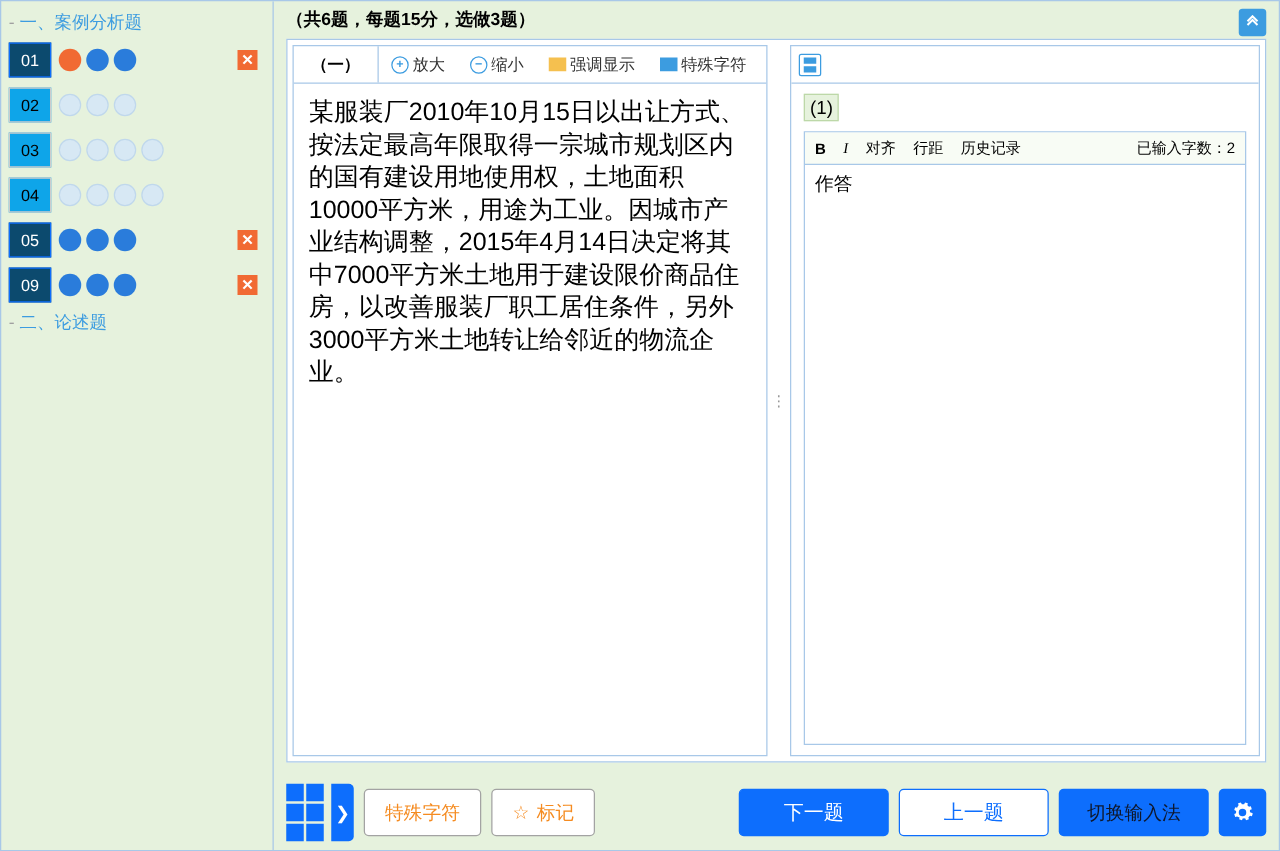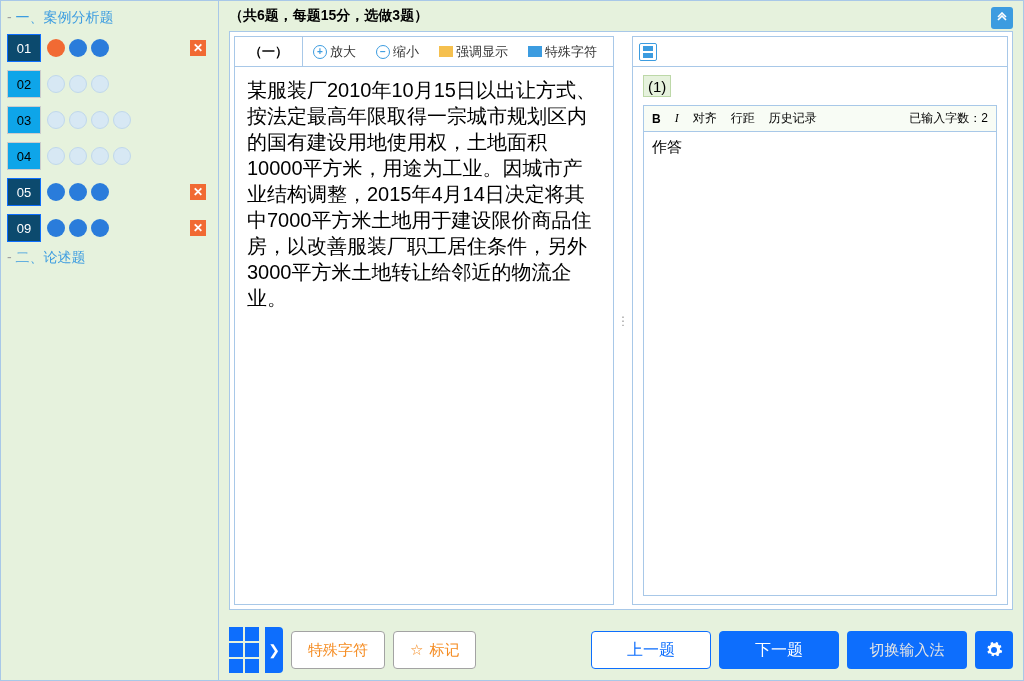--- a/index.html
+++ b/index.html
@@ -47,21 +47,21 @@
 .footer { height: 60px; display: flex; align-items: center; padding: 0 10px; gap: 8px; }
 .grid-ico { display: flex; gap: 2px; margin-right: -2px; }
 .gcol { display: flex; flex-direction: column; gap: 2px; }
 .gcell { width: 14px; height: 14px; background: #0d6efd; }
 .expand-arrow { width: 18px; height: 46px; background: #0d6efd; color: #fff; display: flex; align-items: center; justify-content: center; font-size: 14px; border-radius: 0 4px 4px 0; cursor:pointer; }
 .fbtn { height: 38px; padding: 0 16px; border: 1px solid #a3a3a3; background: #fff; color: #f58b20; border-radius: 4px; font-size: 15px; display: flex; align-items: center; gap: 6px; cursor:pointer; }
 .star { color: #f58b20; }
 .nav-btn { height: 38px; width: 120px; border: 1px solid #0d6efd; border-radius: 4px; font-size: 16px; display: flex; align-items: center; justify-content: center; cursor:pointer; }
 .nav-btn.light { background: #fff; color: #0d6efd; }
 .nav-btn.dark { background: #0d6efd; color: #fff; }
-.ime-btn { height: 38px; width: 120px; background: #0d6efd; color: #e5e5e5; border-radius: 4px; font-size: 15px; display: flex; align-items: center; justify-content: center; cursor:pointer; }
+.ime-btn { height: 38px; width: 120px; background: #0d6efd; color: #0f172a; border-radius: 4px; font-size: 15px; display: flex; align-items: center; justify-content: center; cursor:pointer; }
 .settings-btn { height: 38px; width: 38px; background: #0d6efd; color: #fff; border-radius: 4px; display: flex; align-items: center; justify-content: center; font-size: 18px; cursor:pointer; }
 .spacer { flex: 1; }
 </style>
 </head>
 <body>
 
 <div class="sidebar">
   <div class="section-title">一、案例分析题</div>
   <div id="sec0">
       <div class="q-row">
@@ -196,22 +196,22 @@
     </div>
     <div class="expand-arrow">❯</div>
     <div class="fbtn">
         <span>特殊字符</span>
       </div>
     <div class="fbtn">
         <span class="star">☆</span>
         <span>标记</span>
       </div>
     <div class="spacer"></div>
+    <div class="nav-btn dark">下一题</div>
     <div class="nav-btn light">上一题</div>
-    <div class="nav-btn dark">下一题</div>
     <div class="ime-btn">切换输入法</div>
     <div class="settings-btn">
       <svg width="18" height="18" viewBox="0 0 24 24">
           <path fill="#fff" d="M12 8a4 4 0 100 8 4 4 0 000-8zm9 4l2 1-1 3-2-.5a9 9 0 01-1.7 1.7l.5 2-3 1-1-2a9 9 0 01-2.4 0l-1 2-3-1 .5-2A9 9 0 016.2 16.2l-2 .5-1-3 2-1a9 9 0 010-2.4l-2-1 1-3 2 .5A9 9 0 017.8 4.2l-.5-2 3-1 1 2a9 9 0 012.4 0l1-2 3 1-.5 2a9 9 0 011.7 1.7l2-.5 1 3-2 1a9 9 0 010 2.4z"></path>
         </svg>
     </div>
   </div>
 </div>
 
 </body></html>

